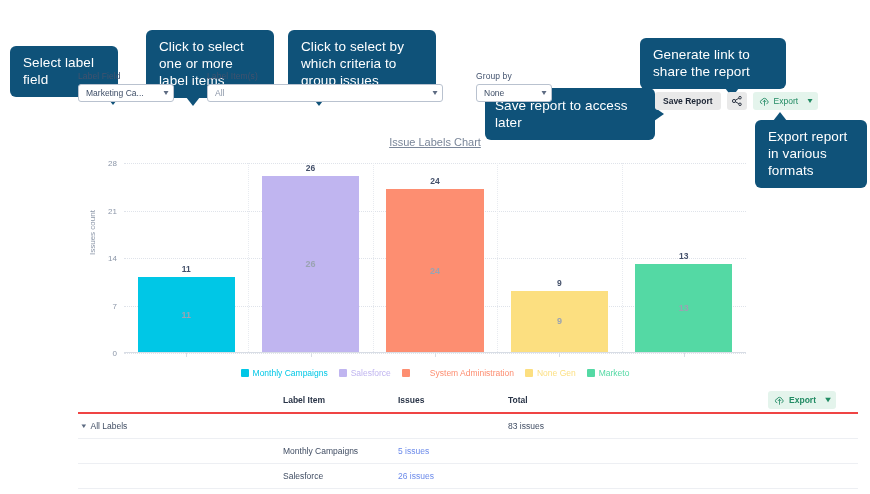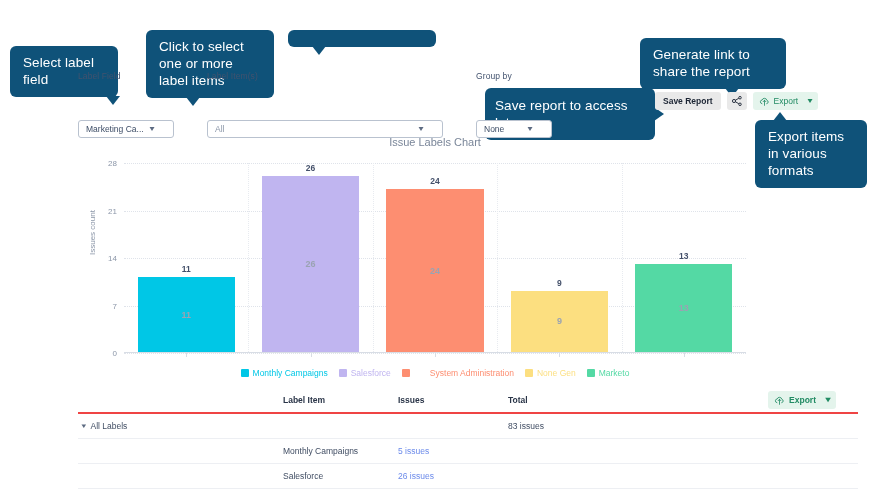--- a/index.html
+++ b/index.html
@@ -60,25 +60,24 @@
   .field-label {
     font-size: 8.5px; color: #42526e; margin-bottom: 3px;
     font-family: "Liberation Sans", sans-serif; letter-spacing:.1px;
   }
   .select {
     height: 18px;
     border: 1px solid #b9c2cf;
     border-radius: 3px;
     background: #fff;
     display: flex; align-items: center;
-    padding: 0 19px 0 7px;
+    padding: 0 5px 0 7px;
     font-size: 8.5px;
     color: #3d4d66;
     justify-content: space-between;
-    margin-top: 36px;
   }
   #sel-label-field { width: 96px; }
   #sel-label-items { width: 236px; }
   #sel-label-items .sel-val { color: #8b96a8; }
   #sel-group-by { width: 76px; }
   .chev {
     font-size: 8px; color:#5d6b82; line-height: 1; margin-left: 6px;
     transform: scaleX(1.25);
   }
   #sel-group-by .chev { margin-left: 14px; }
@@ -100,21 +99,21 @@
     background: #e4f4ec; color: #218b63;
     border-radius: 3px; height: 18px;
     display: flex; align-items: center; gap: 4px; padding: 0 6px;
     font-size: 8.5px;
   }
   .btn-export .chev { color: #218b63; }
 
   
   .chart-title {
     position: absolute; left: 0; top: 136px; width: 870px;
-    text-align: center; font-size: 11px; color: #7a8699;
+    text-align: center; font-size: 11px; color: #7a8699; text-decoration: underline;
   }
   .chart-area { position: absolute; left: 0; top: 155px; width: 870px; height: 210px; }
   .plot {
     position: absolute; left: 124px; top: 8px;
     width: 622px; height: 190px;
     border-bottom: 1.5px solid #d8dde5;
   }
   .gridline {
     position: absolute; left: 0; width: 100%;
     border-top: 1px dotted #dfe3ea;
@@ -179,35 +178,36 @@
     <span>Select label field</span>
     <span class="tail down" style="left:96px;"></span>
   </div>
 
   <div class="callout" id="c-label-items">
     <span>Click to select one or more label items</span>
     <span class="tail down" style="left:40px;"></span>
   </div>
 
   <div class="callout" id="c-group-by">
+    <span>Click to select by which criteria to group issues</span>
     <span class="tail down" style="left:24px;"></span>
   </div>
 
   <div class="callout" id="c-save-report">
     <span>Save report to access later</span>
     <span class="tail right"></span>
   </div>
 
   <div class="callout" id="c-share">
     <span>Generate link to share the report</span>
     <span class="tail down" style="left:85px;"></span>
   </div>
 
   <div class="callout" id="c-export">
-    <span>Export items in various formats</span>
+    <span>Export report in various formats</span>
     <span class="tail up" style="left:18px;"></span>
   </div>
 
   <div class="filters">
 
     <div class="field">
       <div class="field-label">Label Field</div>
       <div class="select" id="sel-label-field">
         <span class="sel-val">Marketing Ca...</span>
         <span class="chev">▾</span>

